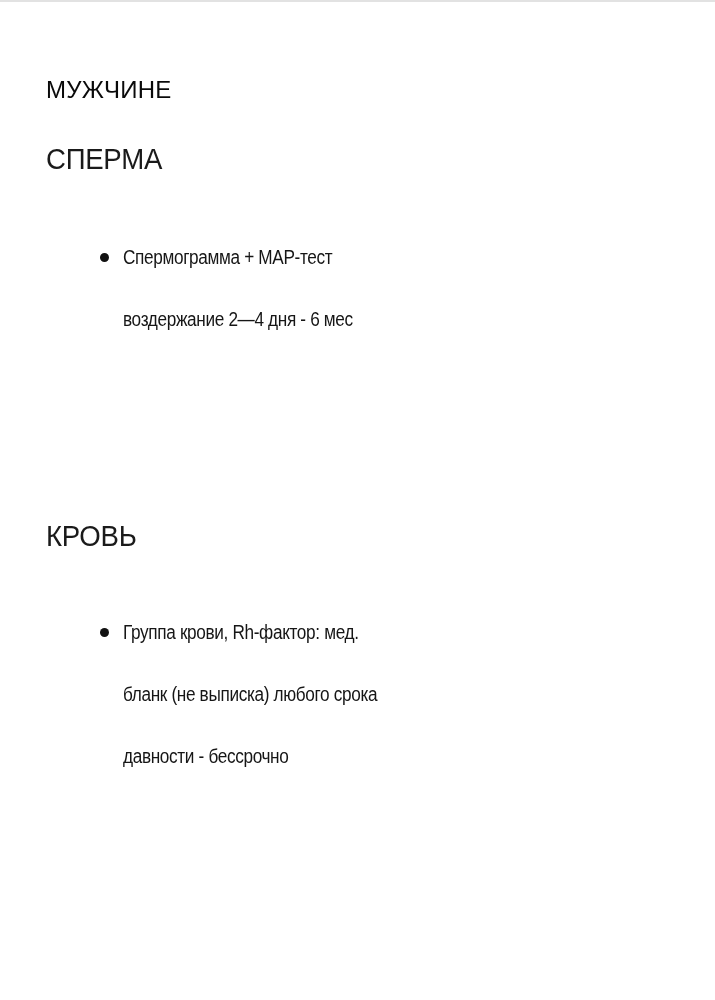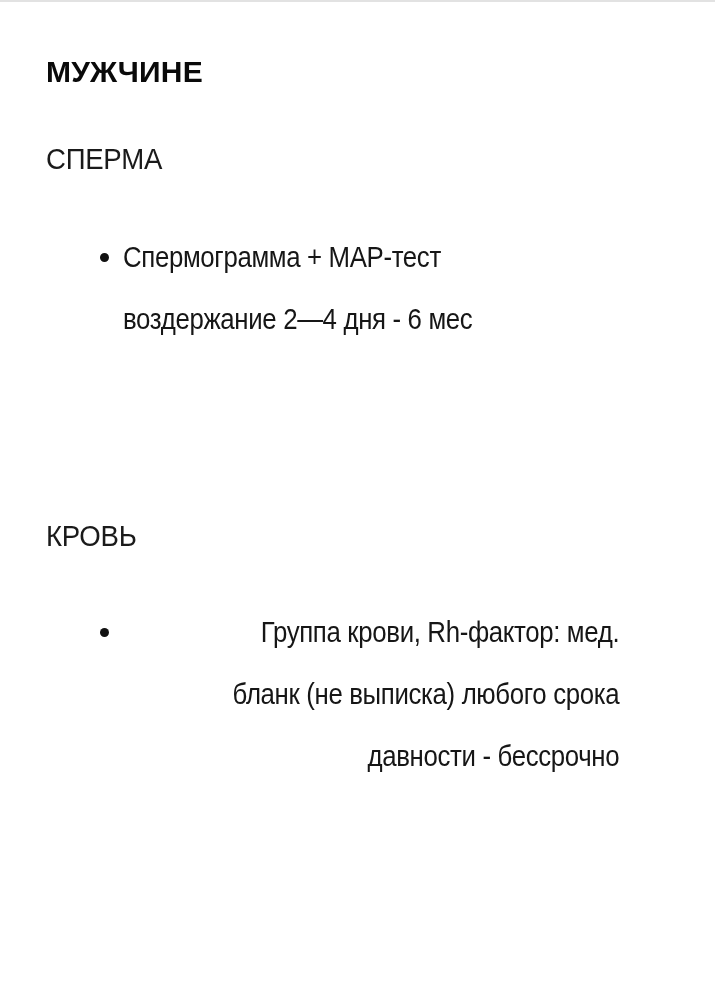--- a/index.html
+++ b/index.html
@@ -23,25 +23,25 @@
       background: #e2e2e2;
     }
     .content {
       position: absolute;
       left: 46px;
       top: 0;
       width: 660px;
     }
     .heading {
       position: absolute;
-      top: 52px;
+      top: 70px;
       left: 0;
       margin: 0;
-      font-size: 30px;
-      font-weight: bold;
+      font-size: 24px;
+      font-weight: normal;
       letter-spacing: 0.2px;
       line-height: 40px;
       color: #0a0a0a;
     }
     .section-title {
       position: absolute;
       left: 0;
       margin: 0;
       font-size: 30px;
       font-weight: normal;
@@ -56,26 +56,26 @@
 
     ul.items {
       position: absolute;
       left: 54px;
       margin: 0;
       padding: 0;
       list-style: none;
       width: 600px;
     }
     .list-sperma { top: 226px; }
-    .list-krov { top: 601px; text-align: right; }
+    .list-krov { top: 601px; }
 
     ul.items li {
       position: relative;
       padding-left: 23px;
-      font-size: 30px;
+      font-size: 20px;
       line-height: 62px;
       color: #161616;
       letter-spacing: -0.4px;
     }
     ul.items li .bullet {
       position: absolute;
       left: 0;
       top: 27px;
       width: 9px;
       height: 9px;

